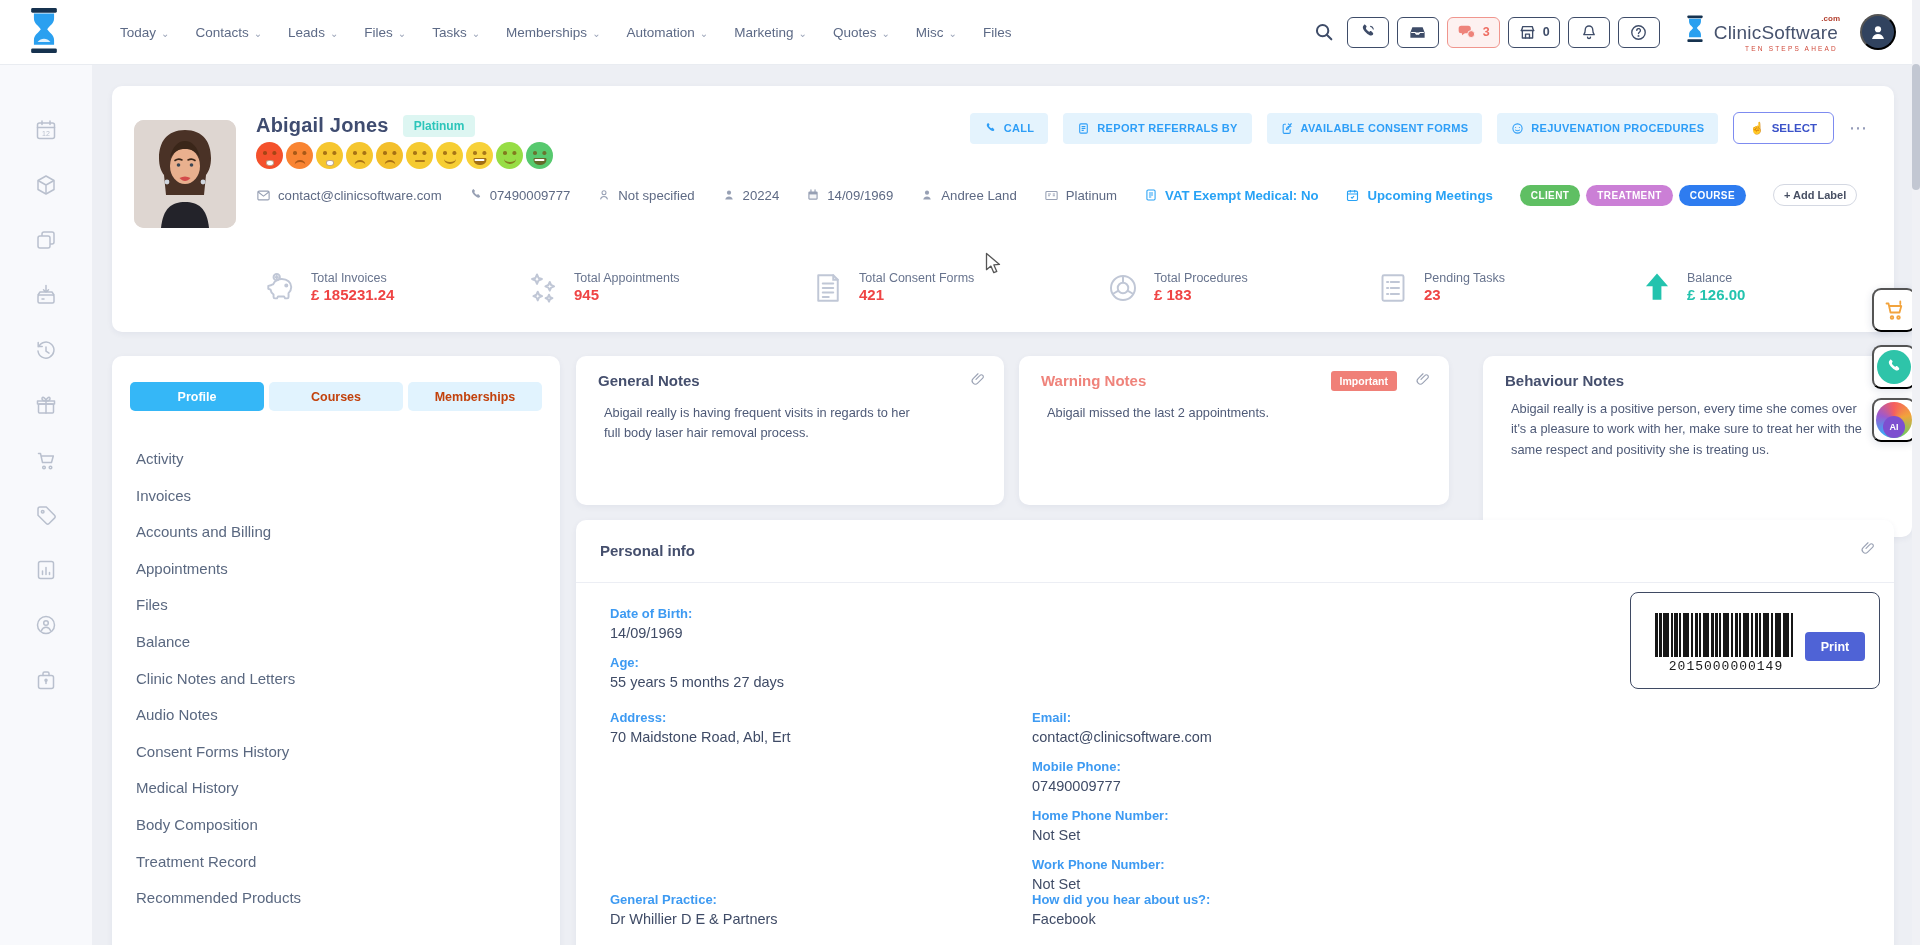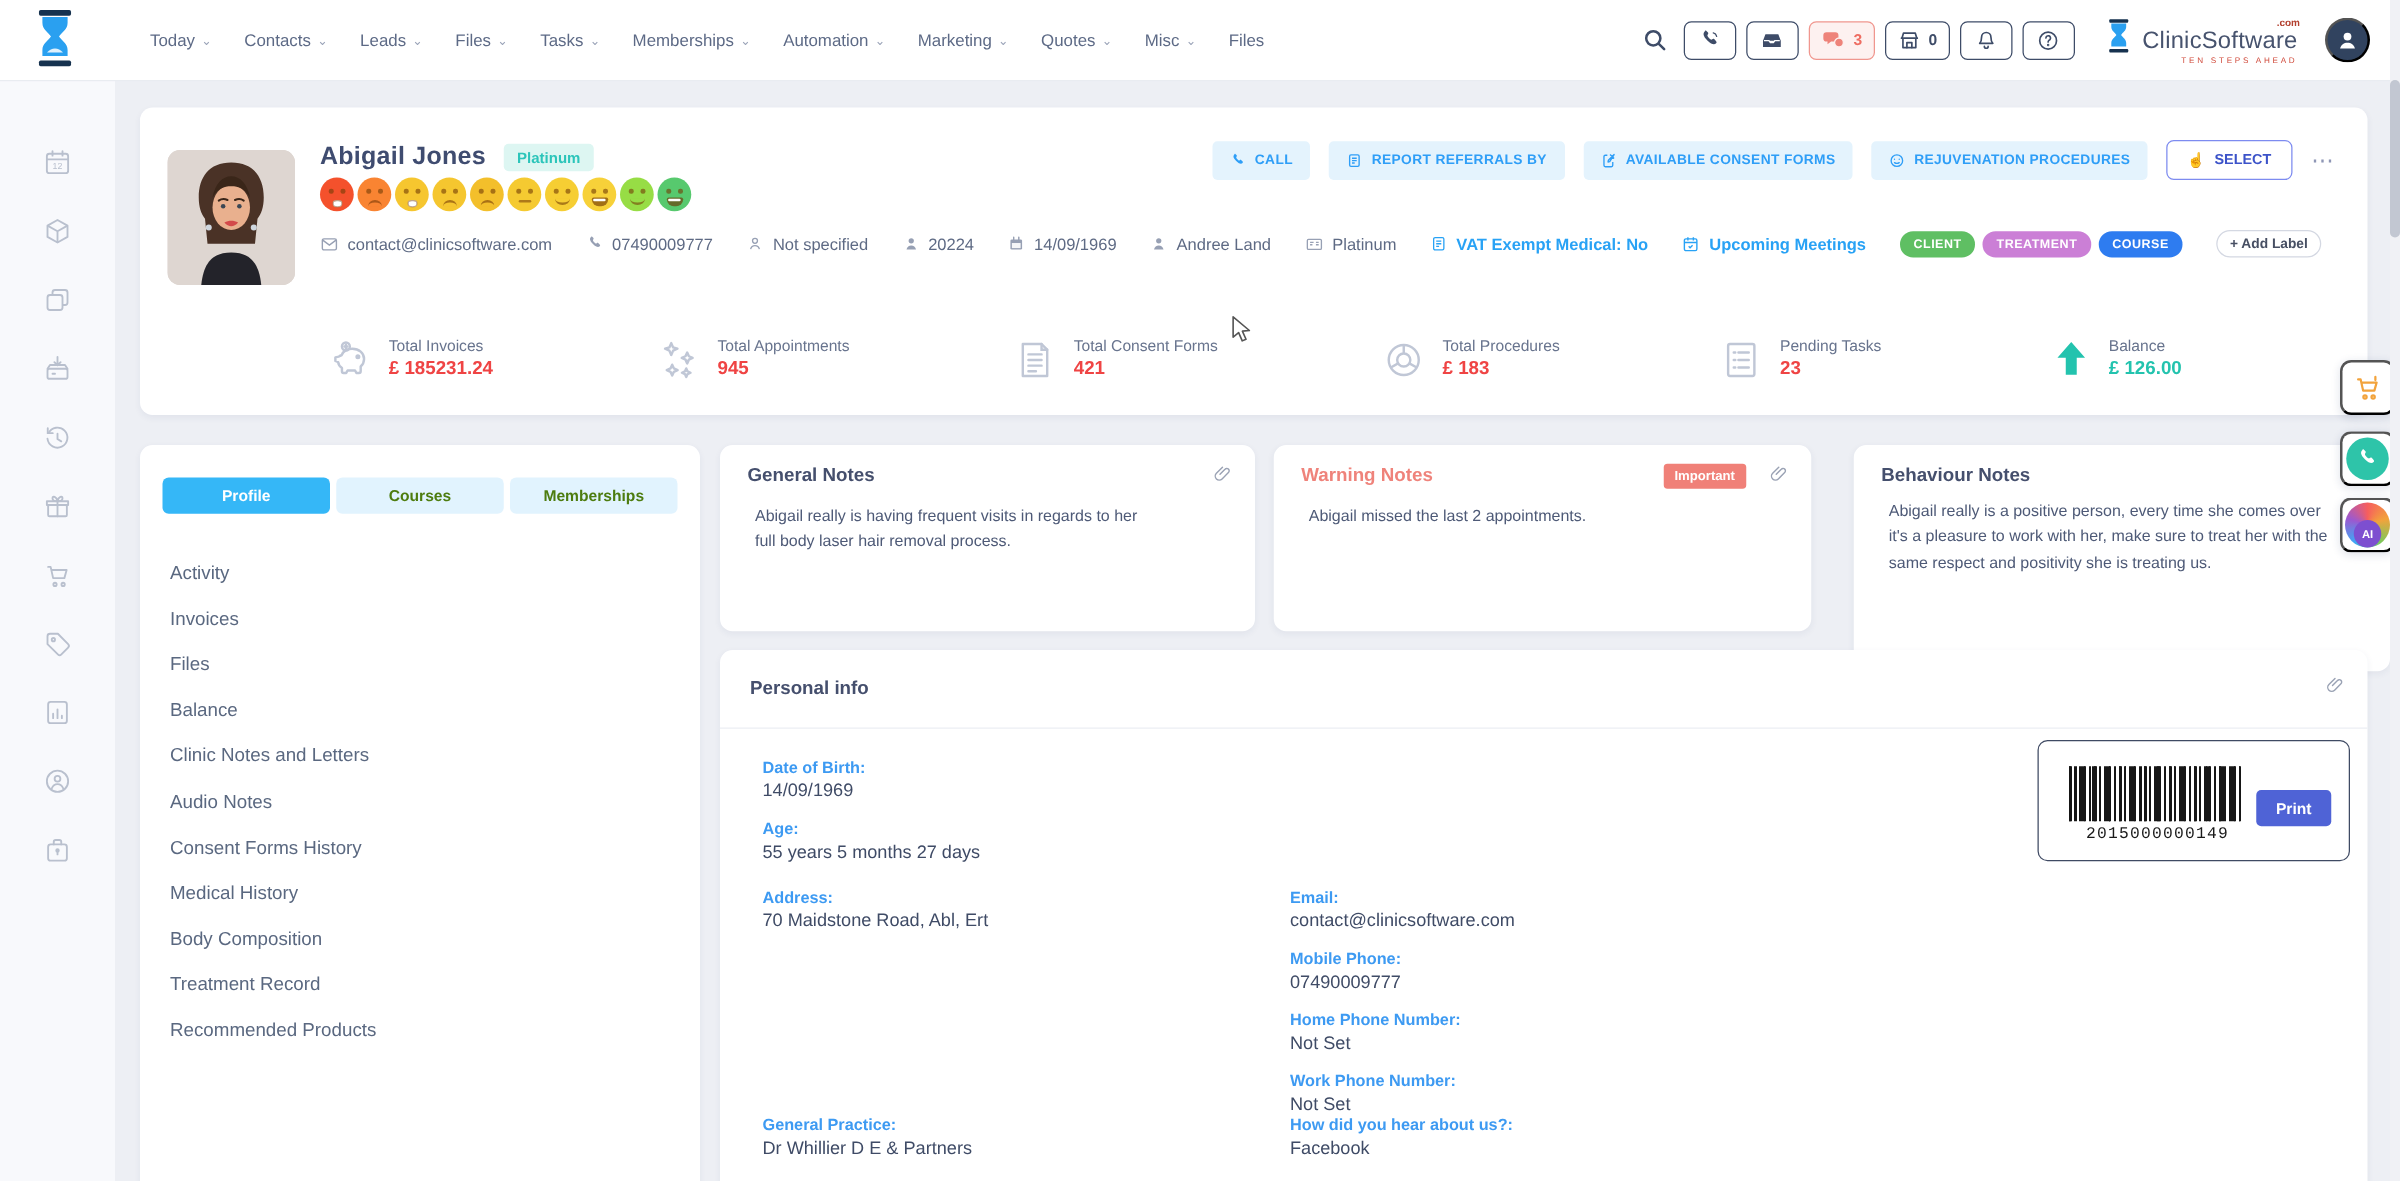--- a/index.html
+++ b/index.html
@@ -66,21 +66,21 @@
   #stats-row{position:absolute;left:0;top:182px;width:100%;height:56px}
   .stat{position:absolute;display:flex;align-items:flex-start;gap:13px}
   .stat .s-label{font-size:12.5px;color:#68748e;margin-bottom:4px}
   .stat .s-value{font-size:15px;font-weight:bold;color:#ef4444}
   .stat .s-value.teal{color:#23c3ae}
   .stat-ic{color:#c0c7d6;margin-top:2px}
 
   
   #left-card{left:112px;top:356px;width:448px;height:640px;padding:26px 18px 0 18px}
   #tabs{display:flex;gap:5px}
-  .tab{flex:1;height:29px;border:none;border-radius:5px;background:#e1f3fe;color:#4d7c0f;font-size:12.5px;font-weight:bold;cursor:pointer;font-family:inherit}
+  .tab{flex:1;height:29px;border:none;border-radius:5px;background:#e1f3fe;color:#c2410c;font-size:12.5px;font-weight:bold;cursor:pointer;font-family:inherit}
   .tab.active{background:#35b7f7;color:#fff}
   #menu{margin-top:30px;display:flex;flex-direction:column}
   .menu-item{line-height:36.6px;font-size:15px;color:#5a6880;cursor:pointer;text-decoration:none;padding-left:6px}
 
   
   .note-card{padding:16px 22px}
   #general-notes{left:576px;top:356px;width:428px;height:149px}
   #warning-notes{left:1019px;top:356px;width:430px;height:149px}
   #behaviour-notes{left:1483px;top:356px;width:429px;height:181px}
   .note-title{font-size:15px;font-weight:600;color:#454f6d}
@@ -617,20 +617,22 @@
 
 <section class="card" id="left-card">
   <div id="tabs">
     <button class="tab active">Profile</button>
       <button class="tab">Courses</button>
       <button class="tab">Memberships</button>
   </div>
   <div id="menu">
     <a class="menu-item">Activity</a>
       <a class="menu-item">Invoices</a>
+      <a class="menu-item">Accounts and Billing</a>
+      <a class="menu-item">Appointments</a>
       <a class="menu-item">Files</a>
       <a class="menu-item">Balance</a>
       <a class="menu-item">Clinic Notes and Letters</a>
       <a class="menu-item">Audio Notes</a>
       <a class="menu-item">Consent Forms History</a>
       <a class="menu-item">Medical History</a>
       <a class="menu-item">Body Composition</a>
       <a class="menu-item">Treatment Record</a>
       <a class="menu-item">Recommended Products</a>
   </div>

